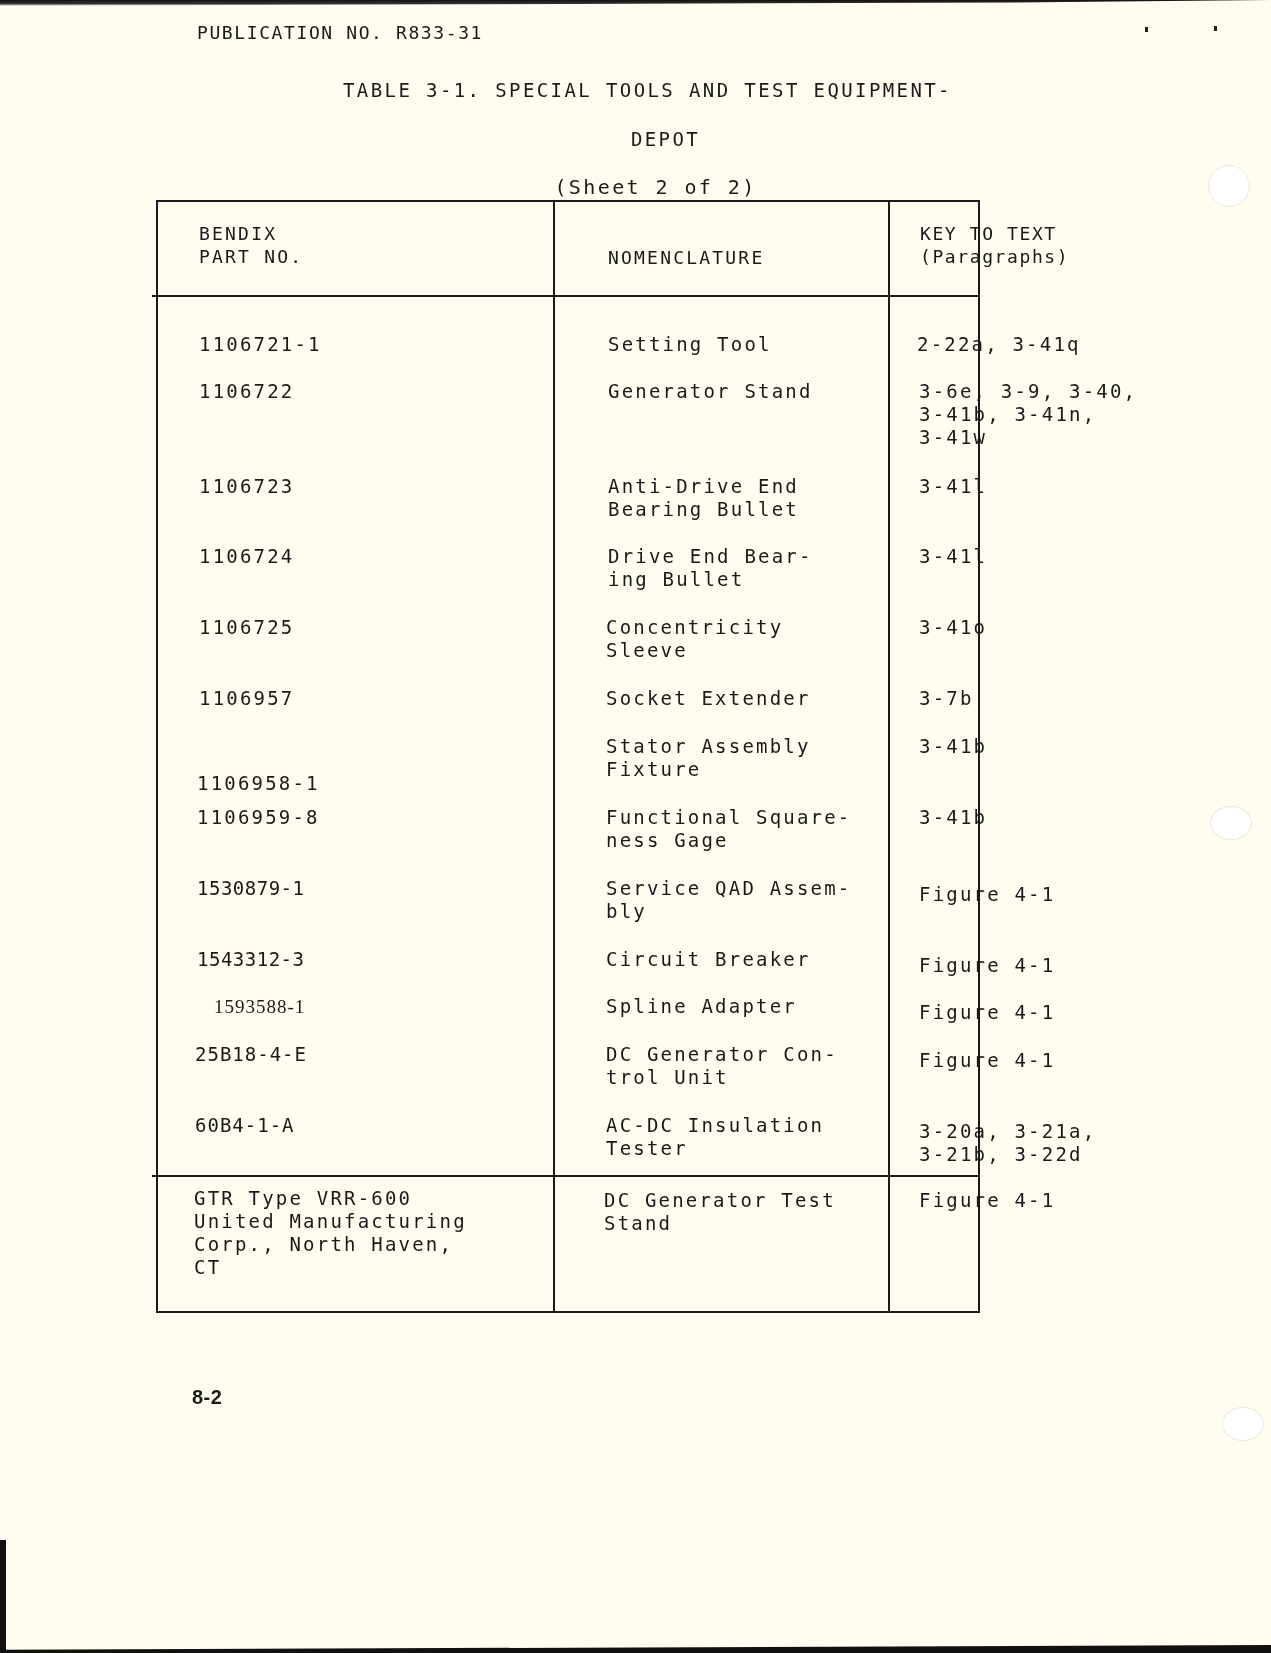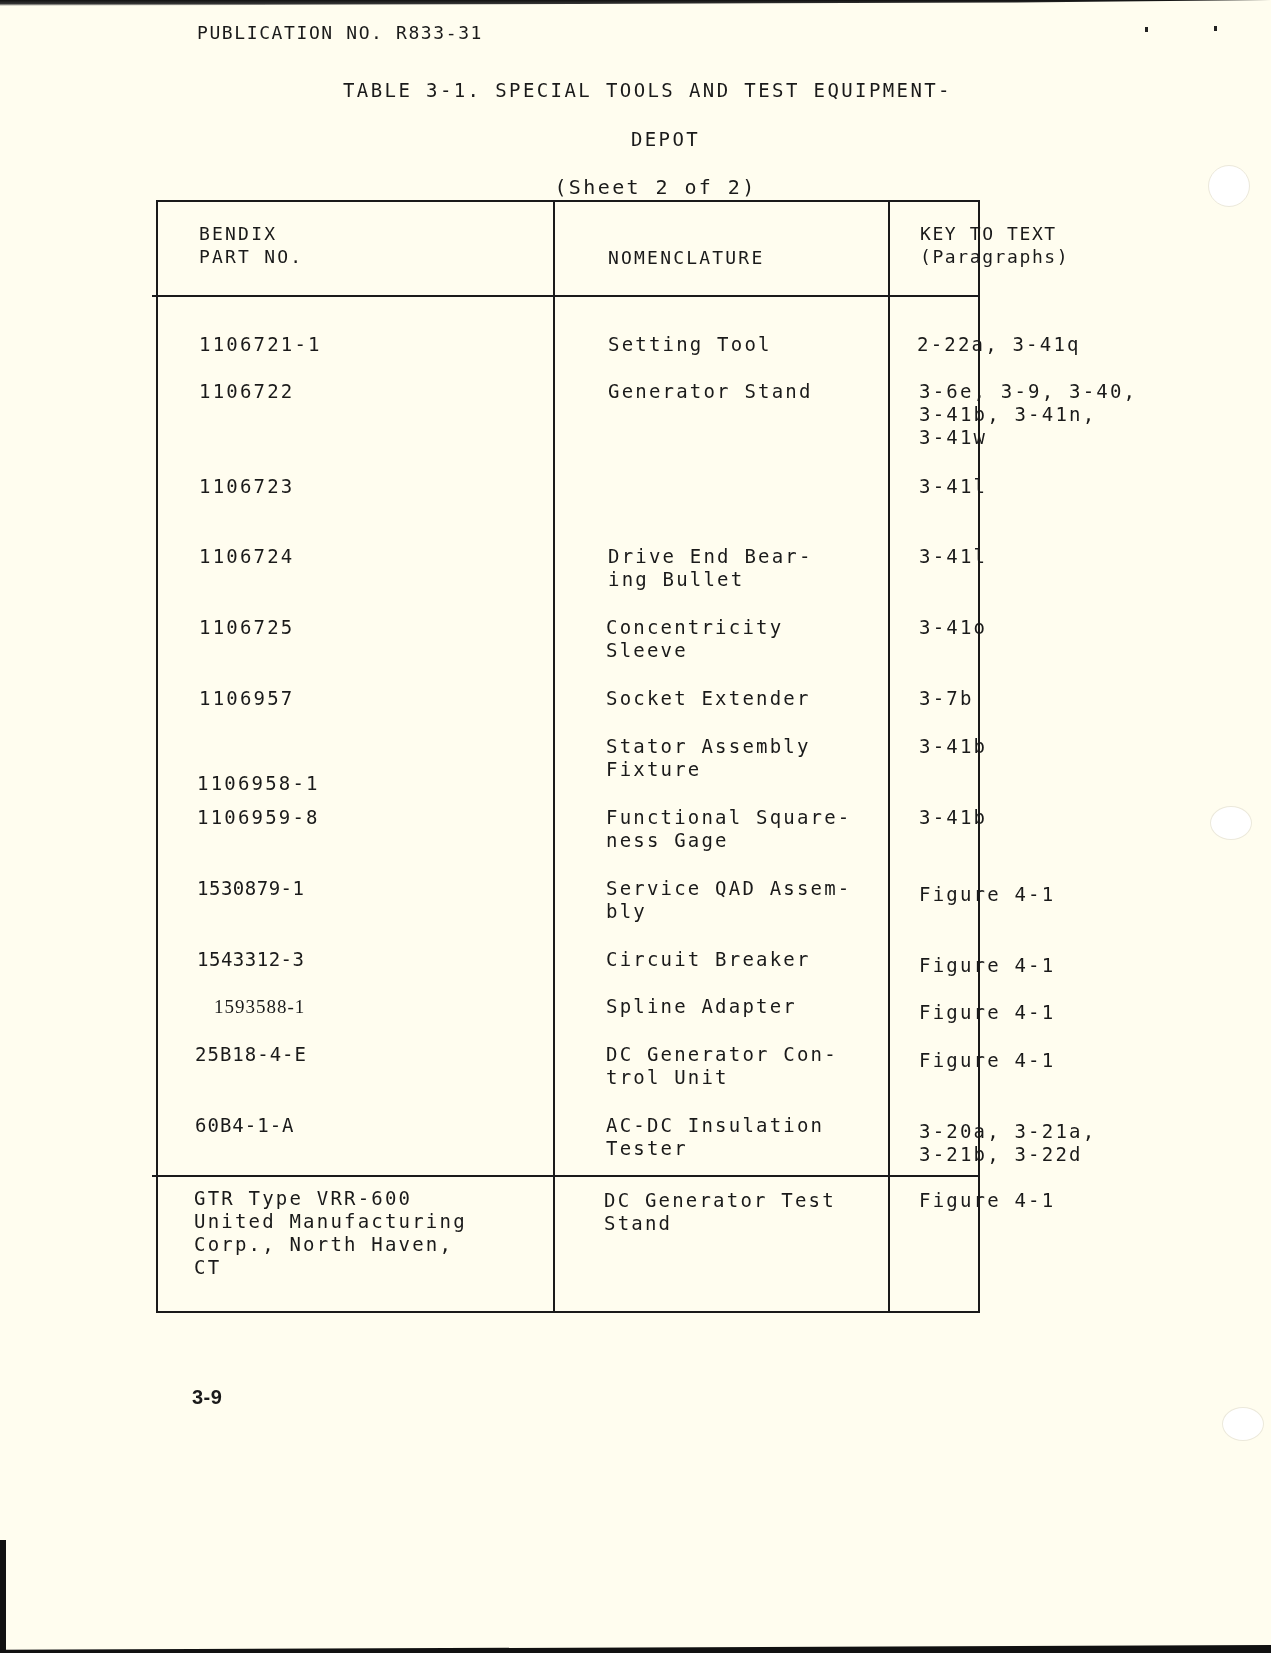--- a/index.html
+++ b/index.html
@@ -104,20 +104,22 @@
   <div class="cell" style="left:450px; top:131px;">Setting Tool</div>
   <div class="cell" style="left:759px; top:131px;">2-22a, 3-41q</div>
 
   <div class="cell" style="left:41px; top:178px;">1106722</div>
   <div class="cell" style="left:450px; top:178px;">Generator Stand</div>
   <div class="cell" style="left:761px; top:178px;">3-6e, 3-9, 3-40,
 3-41b, 3-41n,
 3-41w</div>
 
   <div class="cell" style="left:41px; top:273px;">1106723</div>
+  <div class="cell" style="left:450px; top:273px;">Anti-Drive End
+Bearing Bullet</div>
   <div class="cell" style="left:761px; top:273px;">3-41l</div>
 
   <div class="cell" style="left:41px; top:343px;">1106724</div>
   <div class="cell" style="left:450px; top:343px;">Drive End Bear-
 ing Bullet</div>
   <div class="cell" style="left:761px; top:343px;">3-41l</div>
 
   <div class="cell" style="left:41px; top:414px;">1106725</div>
   <div class="cell" style="left:448px; top:414px;">Concentricity
 Sleeve</div>
@@ -163,13 +165,13 @@
 
   <div class="cell" style="left:36px; top:985px;">GTR Type VRR-600
 United Manufacturing
 Corp., North Haven,
 CT</div>
   <div class="cell" style="left:446px; top:987px;">DC Generator Test
 Stand</div>
   <div class="cell" style="left:761px; top:987px;">Figure 4-1</div>
 </div>
 
-<div class="page-no">3-9</div>
+<div class="page-no">8-2</div>
 
 </body></html>

